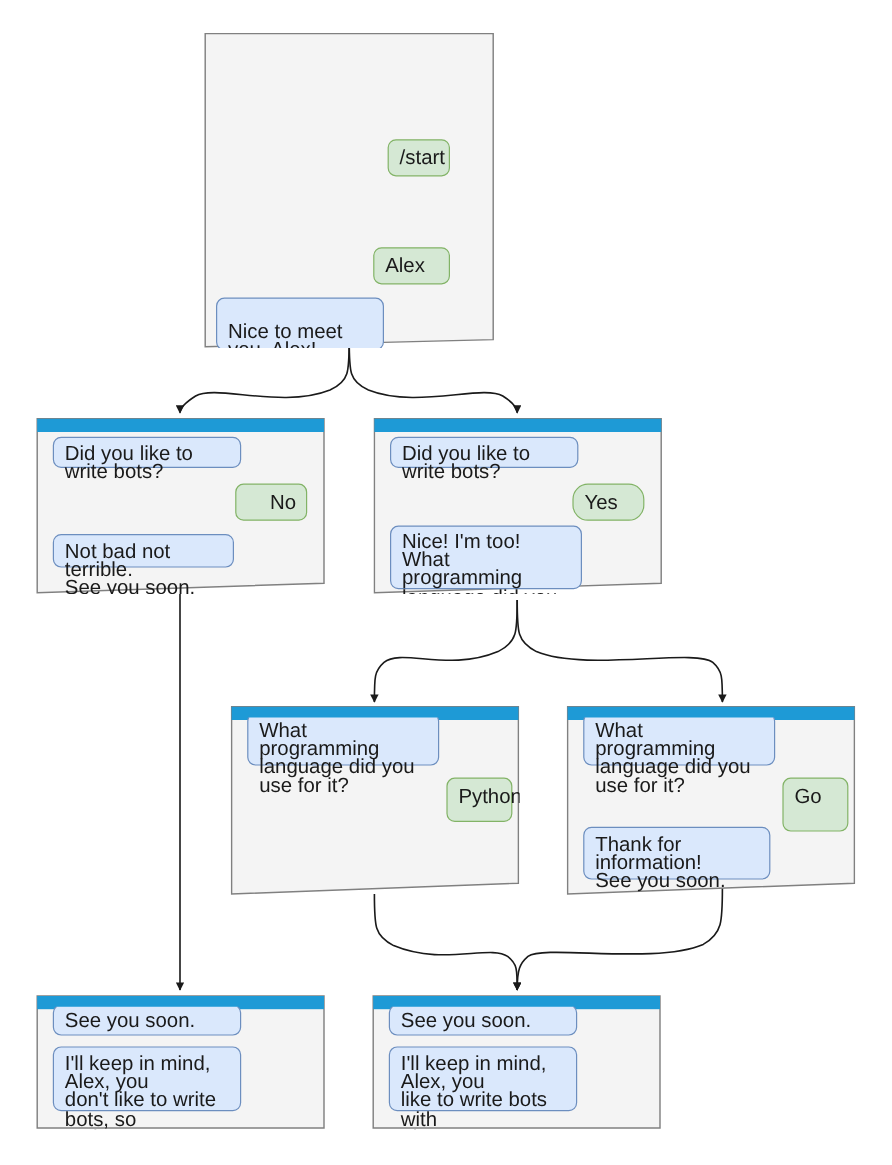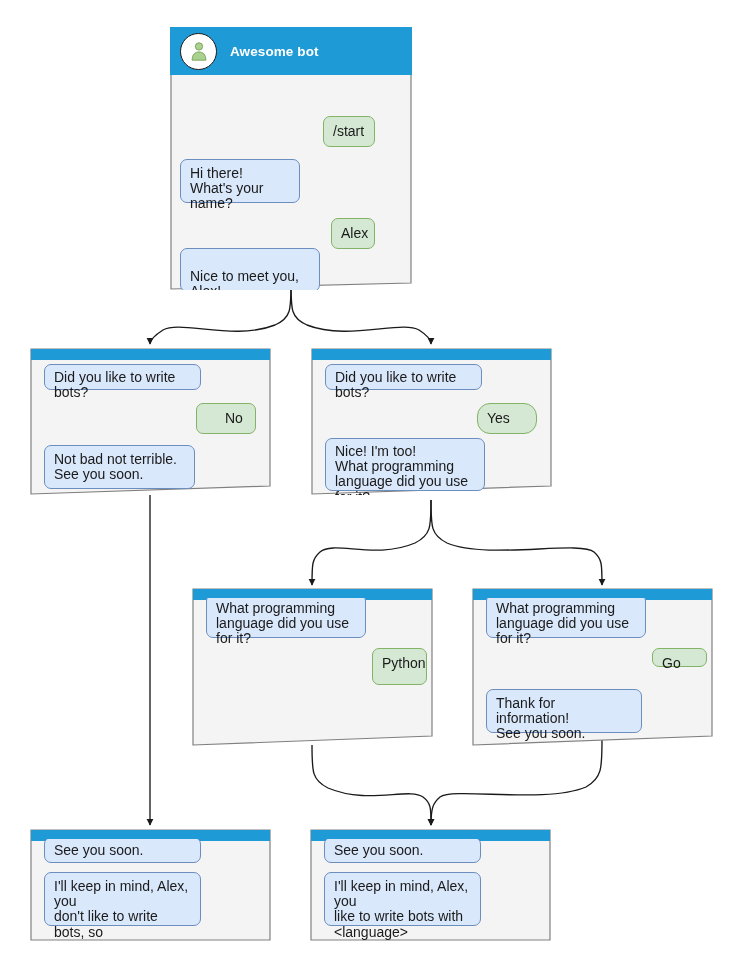--- a/index.html
+++ b/index.html
@@ -34,21 +34,21 @@
     width:35px;height:35px;border-radius:50%;
     background:#ffffff;border:1.6px solid #1a1a1a;
     display:flex;align-items:center;justify-content:center;
     flex:0 0 auto;
   }
 
   
   .bubble{
     position:absolute;
     border-radius:7px;
-    font-size:14px;line-height:15.2px;
+    font-size:17px;line-height:15.2px;
     color:#1a1a1a;
     padding:5px 9px 6px 9px;
     box-sizing:border-box;
     white-space:pre-line;
   }
   .bot{
     background:#dae8fc;border:1.1px solid #6c8ebf;
     left:10px;
   }
   .user{
@@ -78,56 +78,45 @@
 
     <path d="M 312,745 C 312,772 312,780 328,788 C 368,805 409,787 423,797 C 431,803 431,808 431,825" fill="none" stroke="#1a1a1a" stroke-width="1.35" marker-end="url(#arrow)"></path>
     <path d="M 602,740 C 602,768 602,778 586,787 C 546,804 454,787 440,797 C 433,803 431,808 431,825" fill="none" stroke="#1a1a1a" stroke-width="1.35" marker-end="url(#arrow)"></path>
   </svg>
 
   <div class="card" style="left:170px;top:27px;width:242px;height:263px;">
     <svg class="shape" viewBox="0 0 242 263" preserveAspectRatio="none">
       <path d="M 1,1 L 241,1 L 241,256 L 1,262 Z" fill="#f4f4f4" stroke="#808080" stroke-width="1.2"></path>
     </svg>
     <div class="content">
-      <div class="hdr" style="height:48px;padding-left:10px;background:#1e9ad6;">
-        <div class="avatar">
-          <svg width="22" height="22" viewBox="0 0 24 24">
-            <circle cx="12" cy="7" r="4" fill="#a9d18e" stroke="#7ba05b" stroke-width="1"></circle>
-            <path d="M 4.5,22 C 4.5,15.5 8,13 12,13 C 16,13 19.5,15.5 19.5,22 Z" fill="#a9d18e" stroke="#7ba05b" stroke-width="1"></path>
-          </svg>
-        </div>
-        <span class="hdr-title" style="margin-left:13px;">Awesome bot</span>
-      </div>
 
       <div class="chat" style="top:48px;bottom:0;">
         <div class="bubble user" style="right:37px;top:41px;width:52px;height:31px;padding-top:7px;">/start</div>
 
-        <div class="bubble bot" style="left:10px;top:84px;width:120px;height:44px;padding-top:6px;">Hi there!
-What's your name?</div>
-
-        <div class="bubble user" style="right:37px;top:143px;width:44px;height:31px;padding-top:7px;">Alex</div>
+
+        <div class="bubble user" style="right:37px;top:131px;width:64px;height:31px;padding-top:7px;">Alex</div>
 
         <div class="bubble bot" style="left:10px;top:173px;width:140px;height:44px;padding-top:20px;">Nice to meet you, Alex!
 Did you like to write bots?</div>
       </div>
     </div>
   </div>
 
   <div class="card" style="left:30px;top:348px;width:241px;height:147px;">
     <svg class="shape" viewBox="0 0 241 147" preserveAspectRatio="none">
       <path d="M 1,1 L 240,1 L 240,138 L 1,146 Z" fill="#f4f4f4" stroke="#808080" stroke-width="1.2"></path>
     </svg>
     <div class="content">
       <div class="hdr" style="height:11px;background:#1e9ad6;left:1px;right:1px;top:1px;"></div>
       <div class="chat" style="top:12px;bottom:0;">
         <div class="bubble bot" style="left:14px;top:4px;width:157px;height:26px;padding-top:5px;">Did you like to write bots?</div>
 
         <div class="bubble user" style="left:166px;top:43px;width:60px;height:31px;padding-top:7px;padding-left:28px;">No</div>
 
-        <div class="bubble bot" style="left:14px;top:85px;width:151px;height:44px;padding-top:6px;">Not bad not terrible.
+        <div class="bubble bot" style="left:14px;top:85px;width:151px;height:28px;padding-top:6px;">Not bad not terrible.
 See you soon.</div>
       </div>
     </div>
   </div>
 
   <div class="card" style="left:311px;top:348px;width:241px;height:147px;">
     <svg class="shape" viewBox="0 0 241 147" preserveAspectRatio="none">
       <path d="M 1,1 L 240,1 L 240,138 L 1,146 Z" fill="#f4f4f4" stroke="#808080" stroke-width="1.2"></path>
     </svg>
     <div class="content">
@@ -163,21 +152,21 @@
   <div class="card" style="left:472px;top:588px;width:241px;height:158px;">
     <svg class="shape" viewBox="0 0 241 158" preserveAspectRatio="none">
       <path d="M 1,1 L 240,1 L 240,148 L 1,157 Z" fill="#f4f4f4" stroke="#808080" stroke-width="1.2"></path>
     </svg>
     <div class="content">
       <div class="hdr" style="height:11px;background:#1e9ad6;left:1px;right:1px;top:1px;"></div>
       <div class="chat" style="top:10px;bottom:0;">
         <div class="bubble bot" style="left:14px;top:-4px;width:160px;height:44px;padding-top:6px;">What programming
 language did you use for it?</div>
 
-        <div class="bubble user" style="left:180px;top:50px;width:55px;height:19px;padding-top:7px;">Go</div>
+        <div class="bubble user" style="left:180px;top:50px;width:55px;height:45px;padding-top:7px;">Go</div>
 
         <div class="bubble bot" style="left:14px;top:91px;width:156px;height:44px;padding-top:6px;">Thank for information!
 See you soon.</div>
       </div>
     </div>
   </div>
 
   <div class="card" style="left:30px;top:829px;width:241px;height:112px;">
     <svg class="shape" viewBox="0 0 241 112" preserveAspectRatio="none">
       <path d="M 1,1 L 240,1 L 240,111 L 1,111 Z" fill="#f4f4f4" stroke="#808080" stroke-width="1.2"></path>

